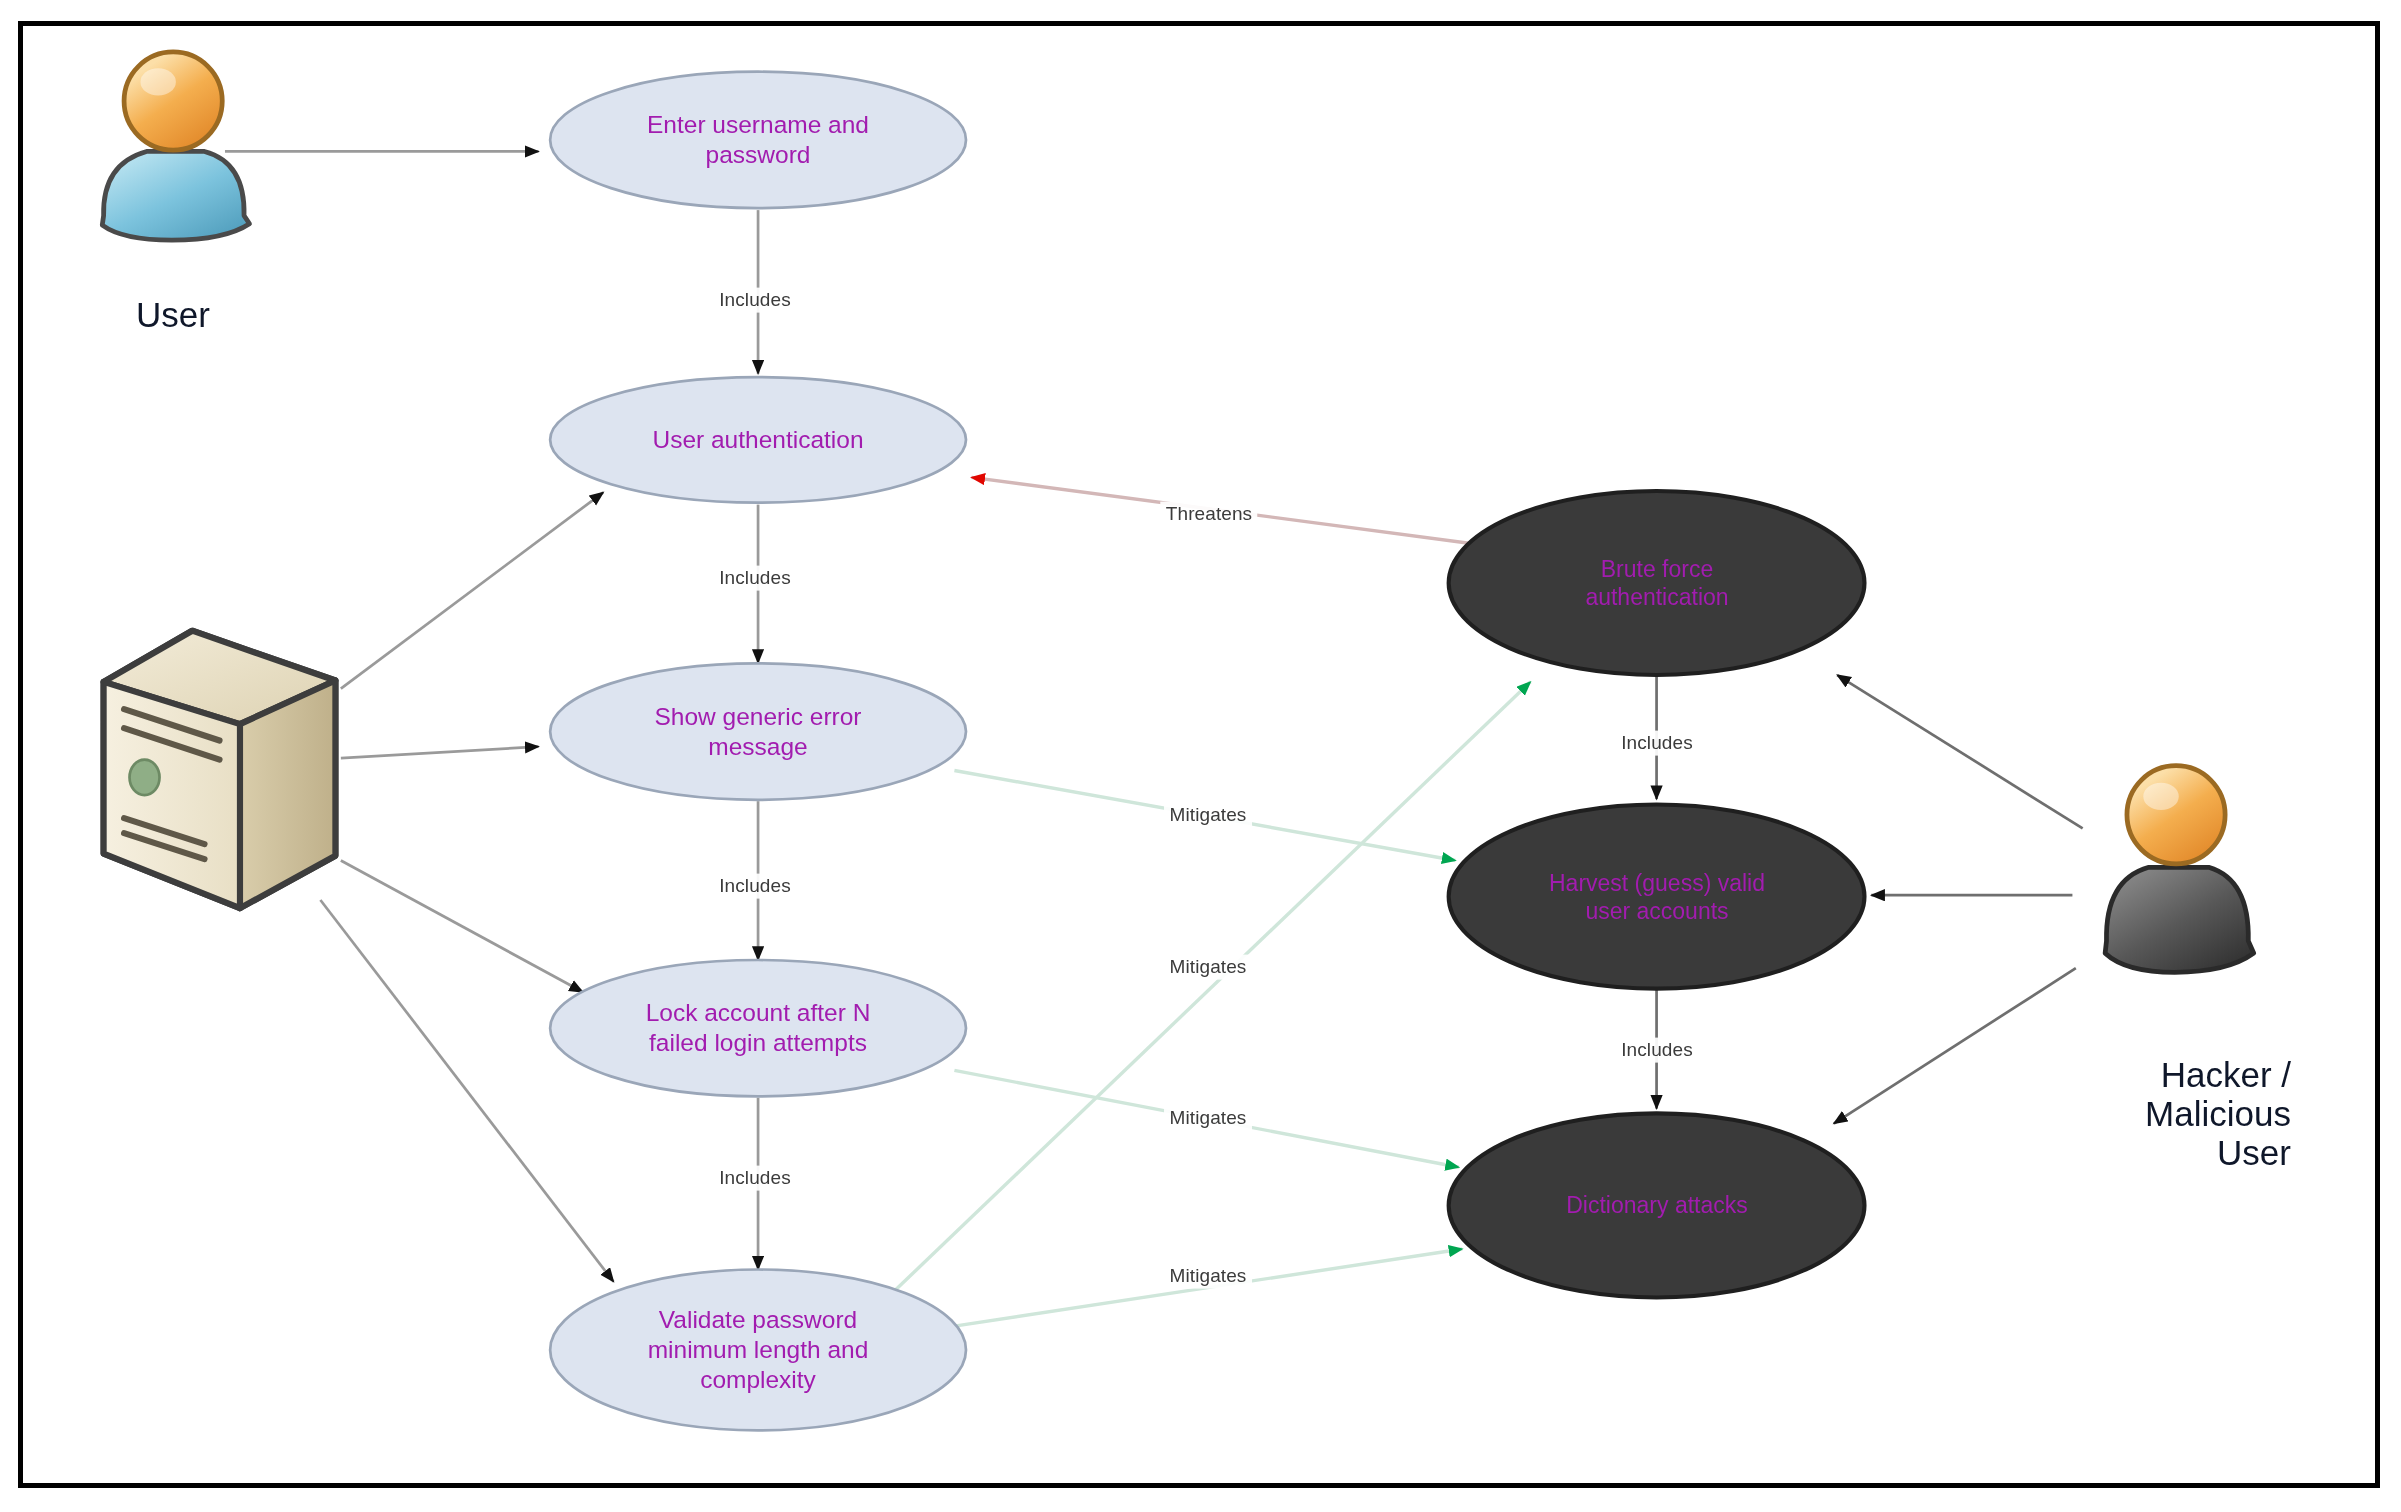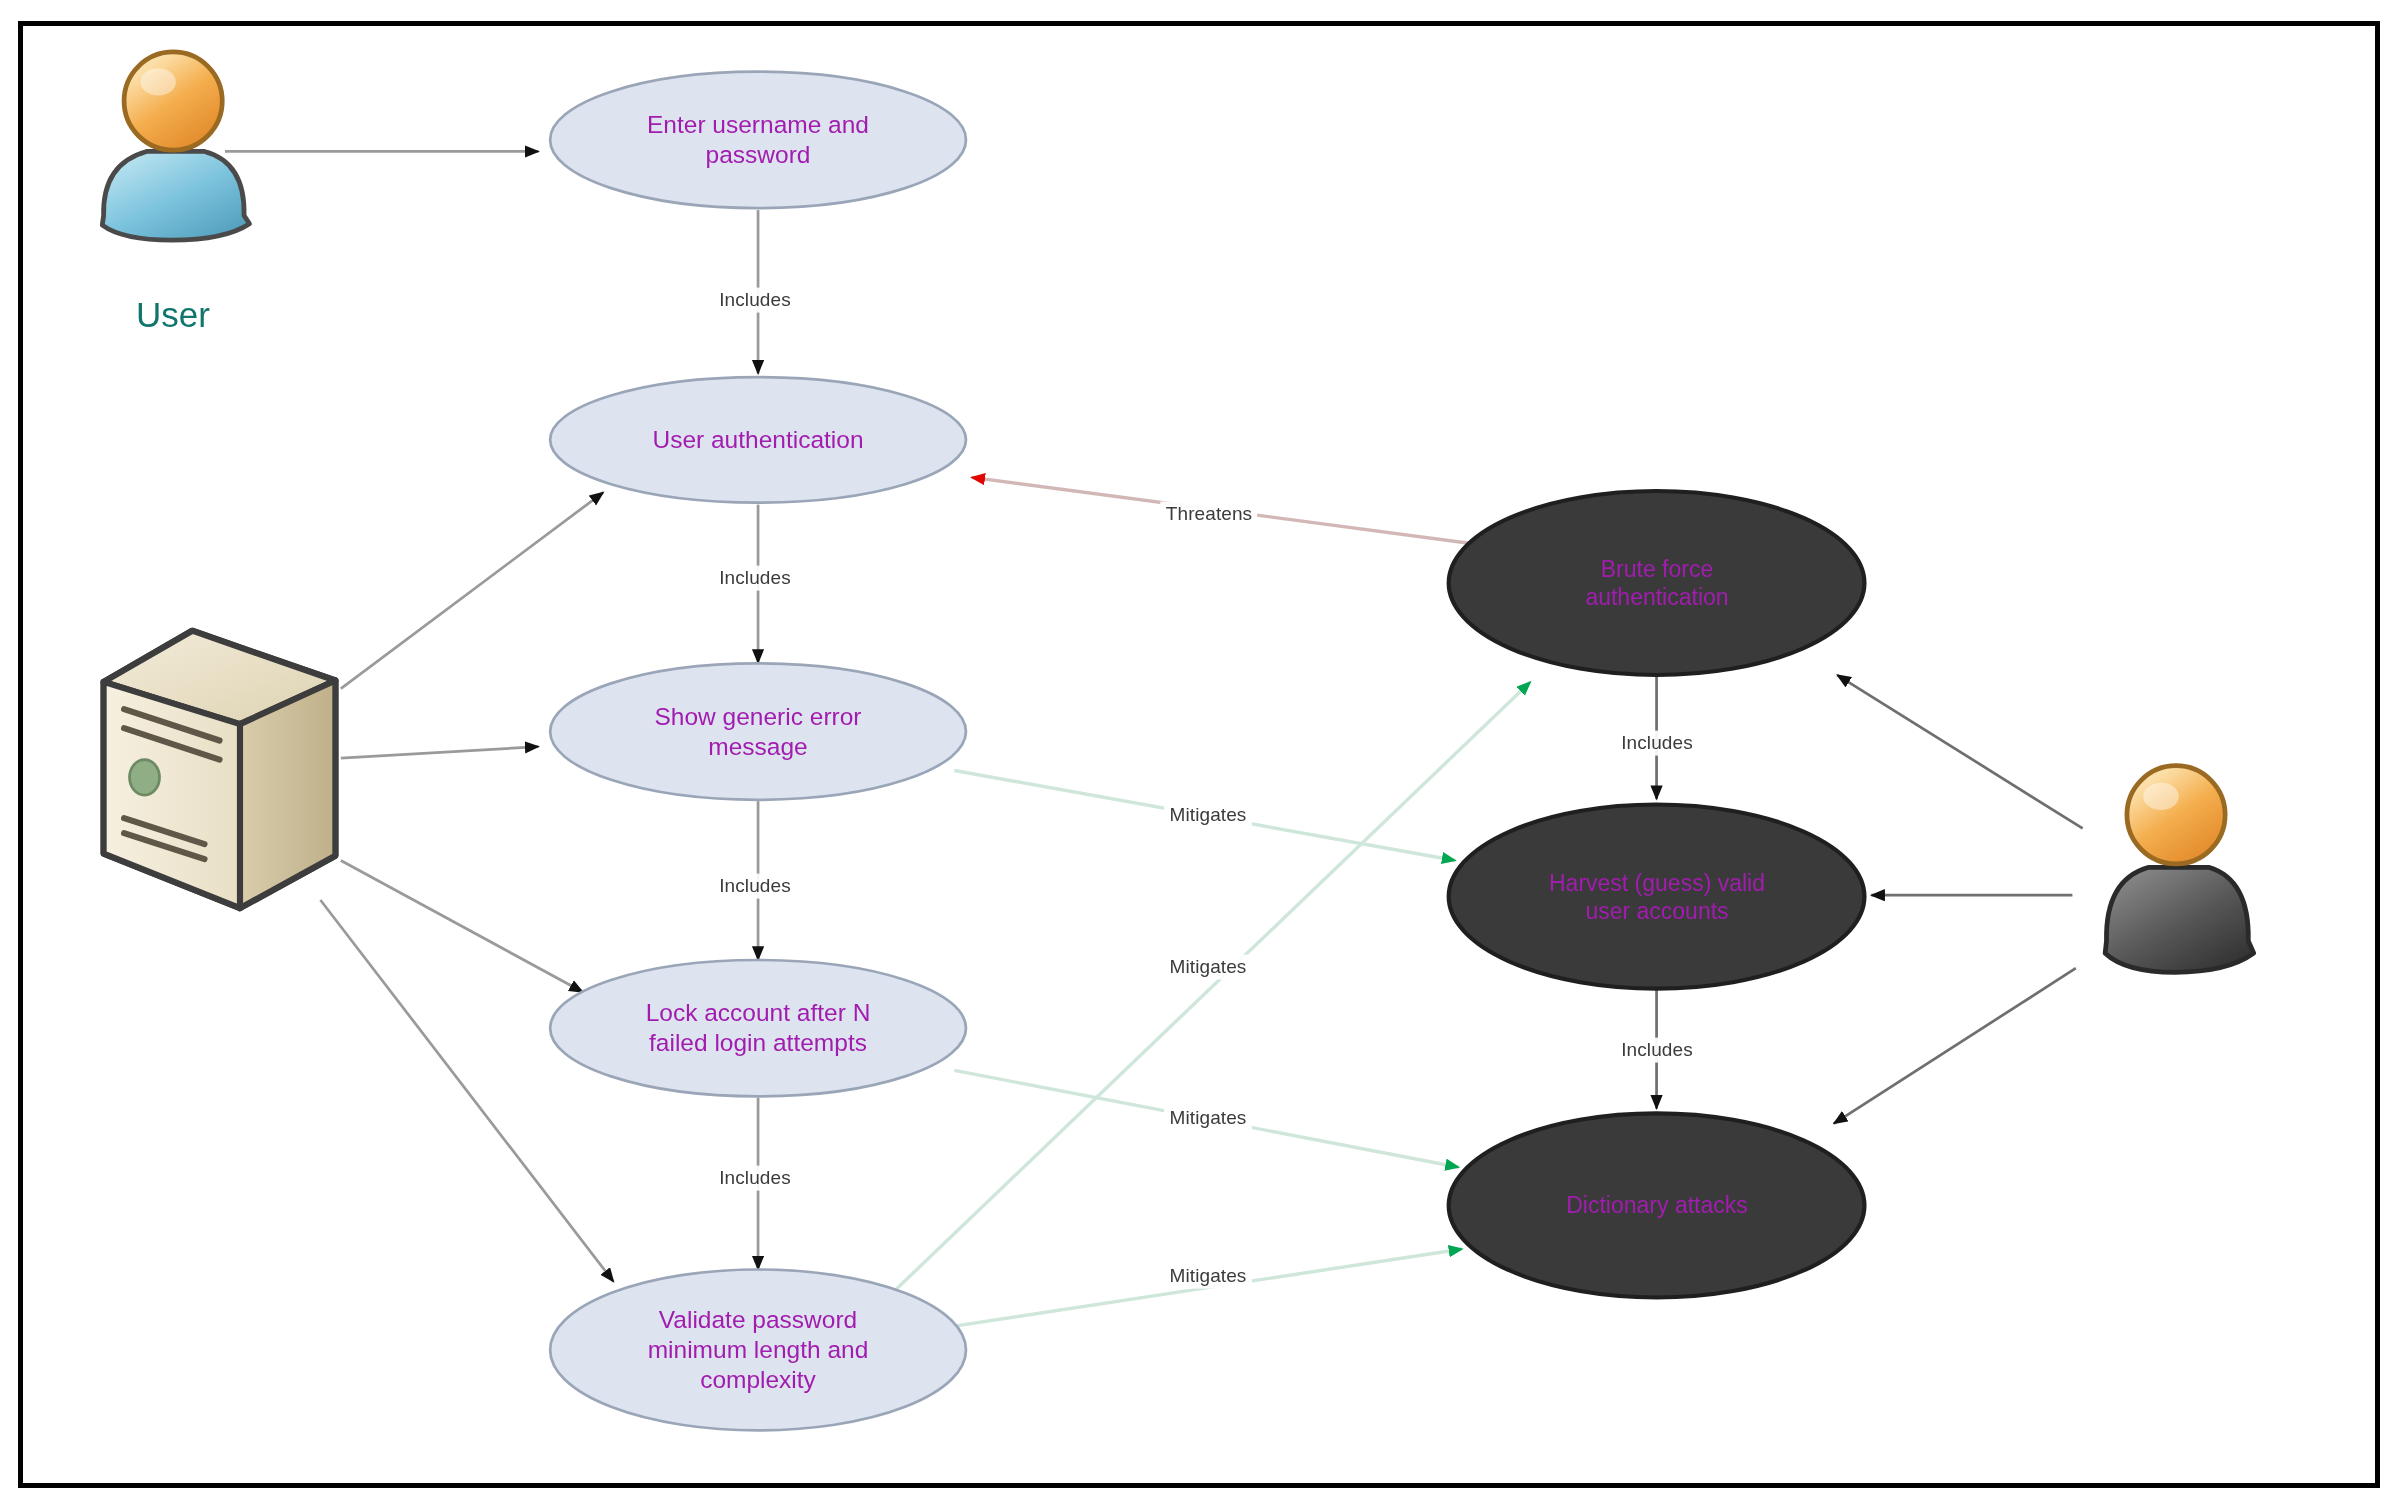--- a/index.html
+++ b/index.html
@@ -22,21 +22,21 @@
     color:#3b3b3b;
     font-size:19px;
     letter-spacing:0.1px;
     white-space:nowrap;
     background:rgba(255,255,255,.92);
     padding:1.4px 5.5px;
     transform:translate(-50%,-50%);
   }
   .actor-name{
     position:absolute;
-    color:#0f766e;
+    color:#0f172a;
     font-size:35px;
     line-height:1.12;
     text-align:right;
     white-space:pre-line;
     transform:translateX(-50%);
   }
   .uc-text{
     position:absolute;
     text-align:center;
     transform:translate(-50%,-50%);
@@ -212,20 +212,22 @@
 minimum length and
 complexity</div>
 
   <div class="uc-text mis" style="left:1657px;top:583px;">Brute force
 authentication</div>
   <div class="uc-text mis" style="left:1657px;top:897px;">Harvest (guess) valid
 user accounts</div>
   <div class="uc-text mis" style="left:1657px;top:1205px;">Dictionary attacks</div>
 
   <div class="actor-name" style="left:173px;top:295px;">User</div>
+  <div class="actor-name" style="left:2181px;top:1055px;">Hacker /
+Malicious User</div>
 
   <div class="lbl" style="left:755px;top:300px;">Includes</div>
   <div class="lbl" style="left:755px;top:578px;">Includes</div>
   <div class="lbl" style="left:755px;top:886px;">Includes</div>
   <div class="lbl" style="left:755px;top:1178px;">Includes</div>
   <div class="lbl" style="left:1209px;top:514px;text-align:center;">Threatens</div>
   <div class="lbl" style="left:1657px;top:743px;">Includes</div>
   <div class="lbl" style="left:1657px;top:1050px;">Includes</div>
   <div class="lbl" style="left:1208px;top:815px;">Mitigates</div>
   <div class="lbl" style="left:1208px;top:967px;">Mitigates</div>

